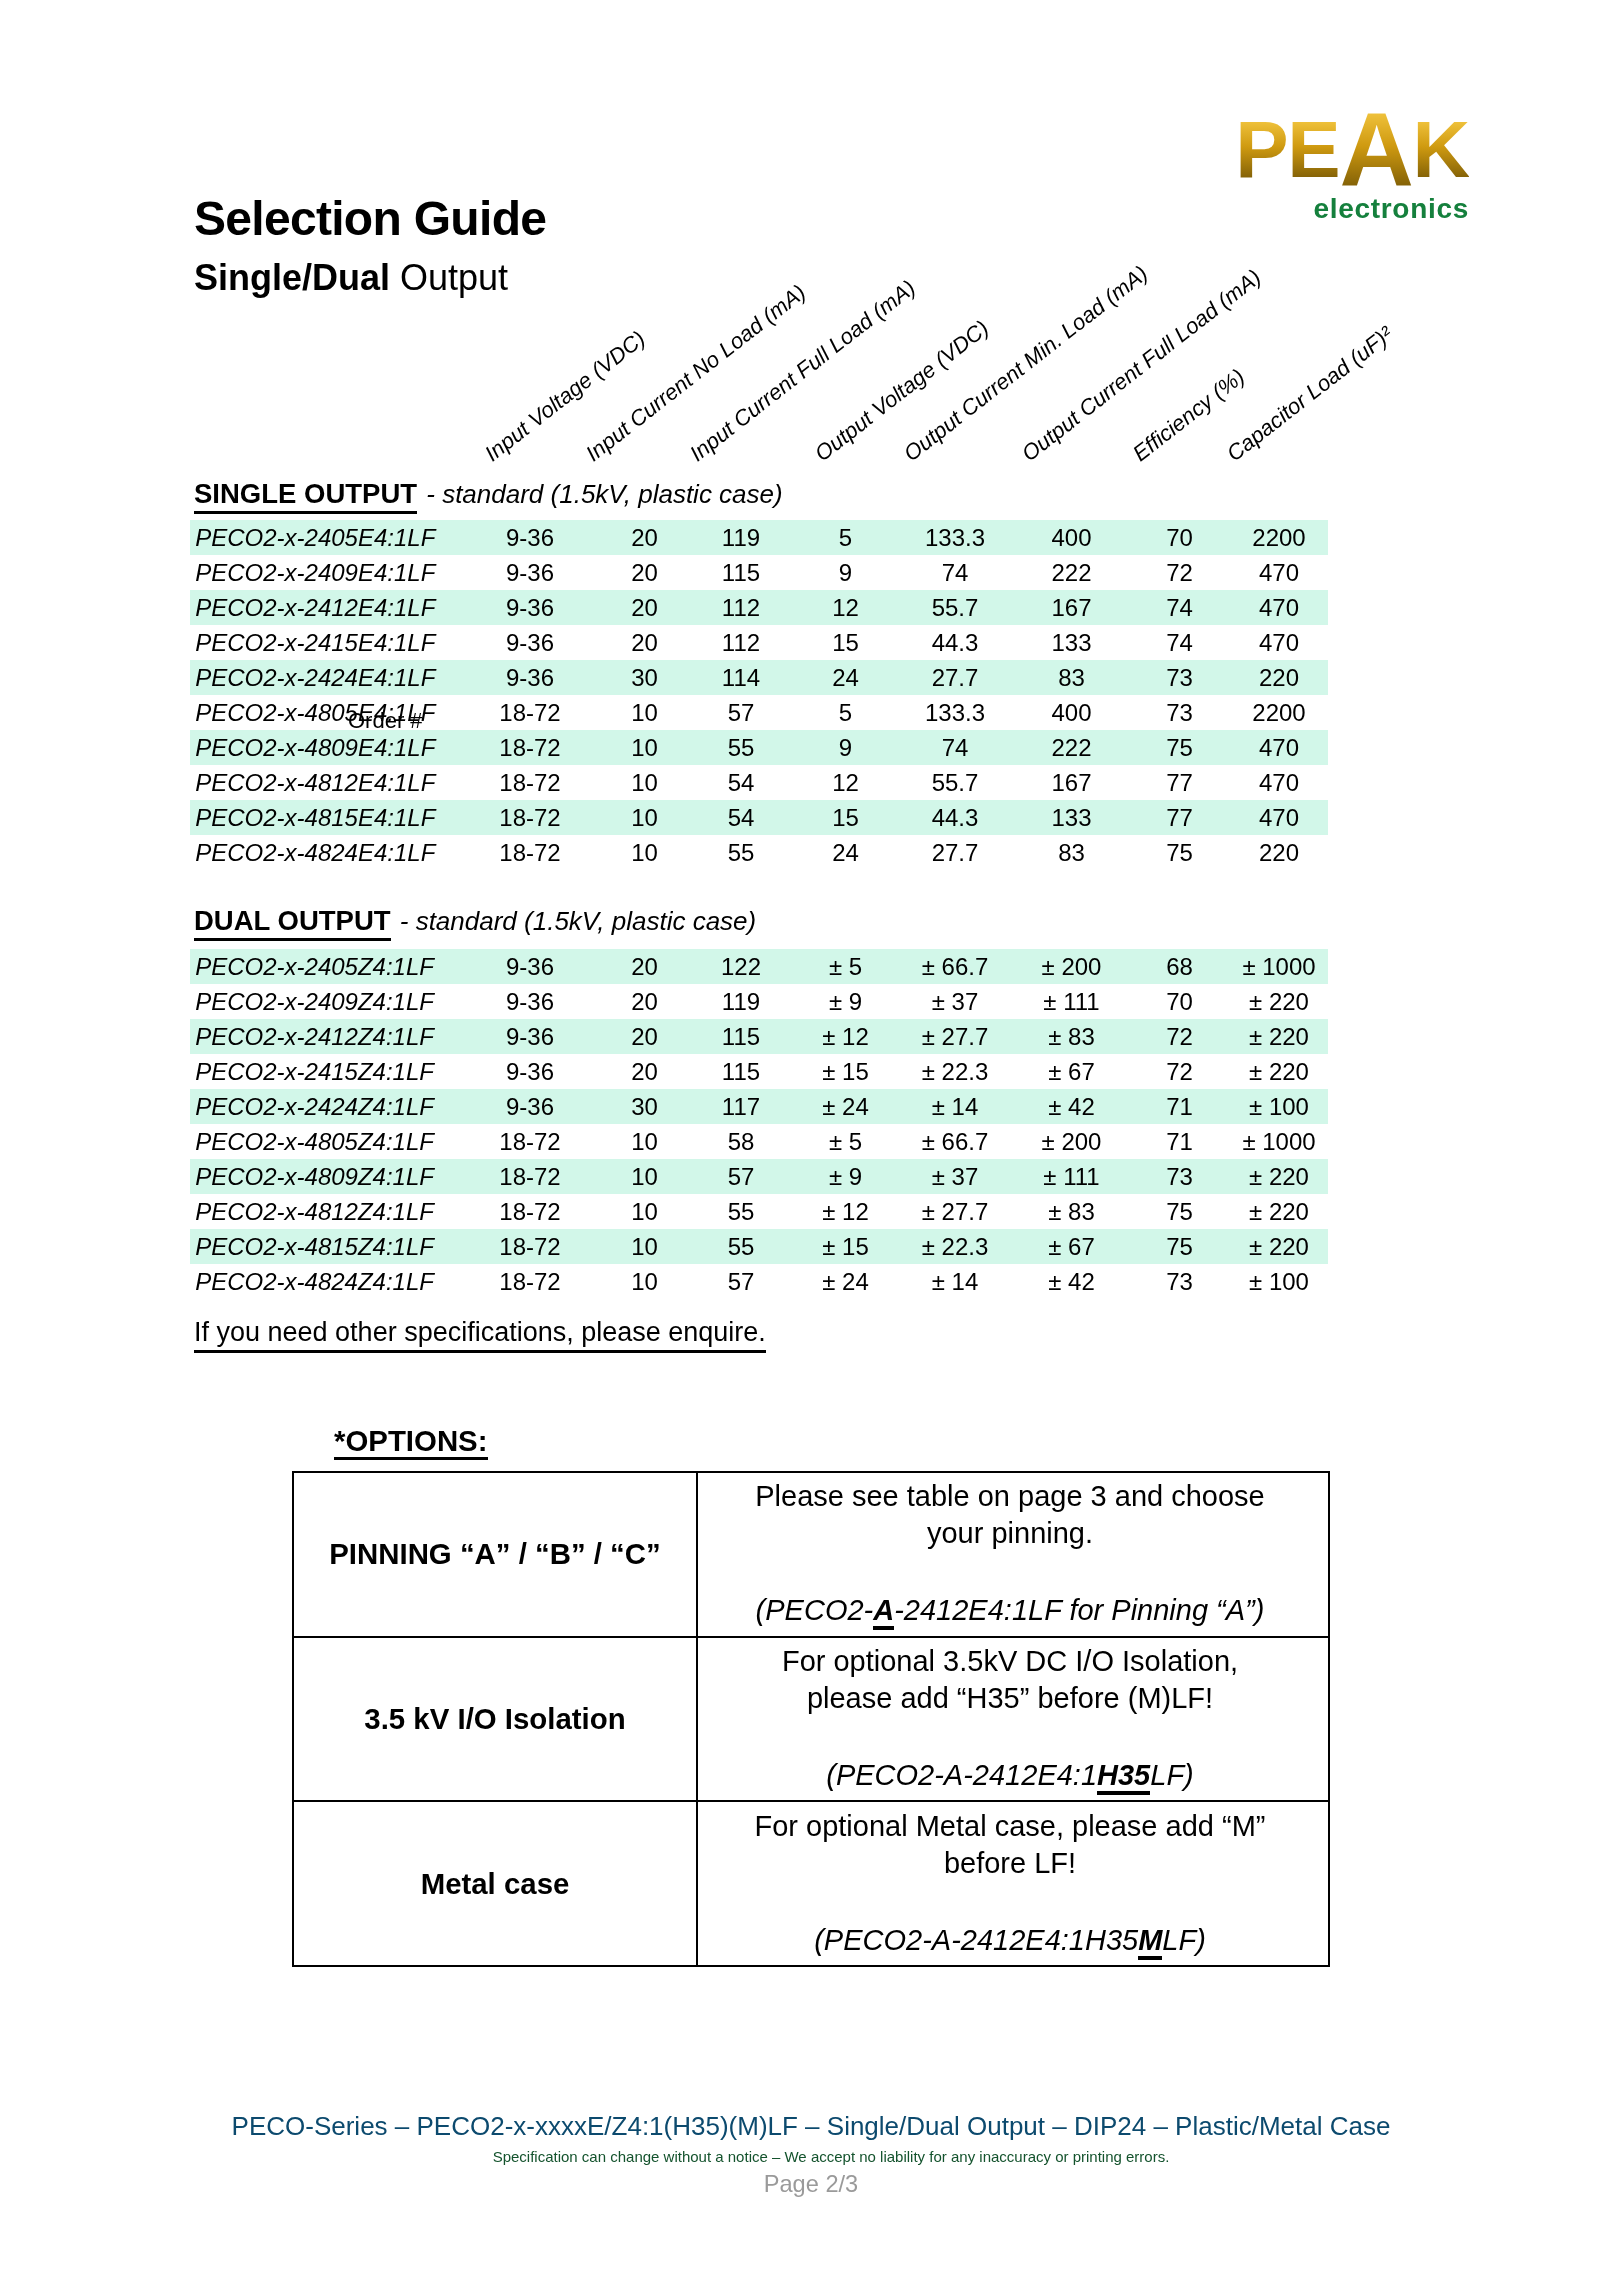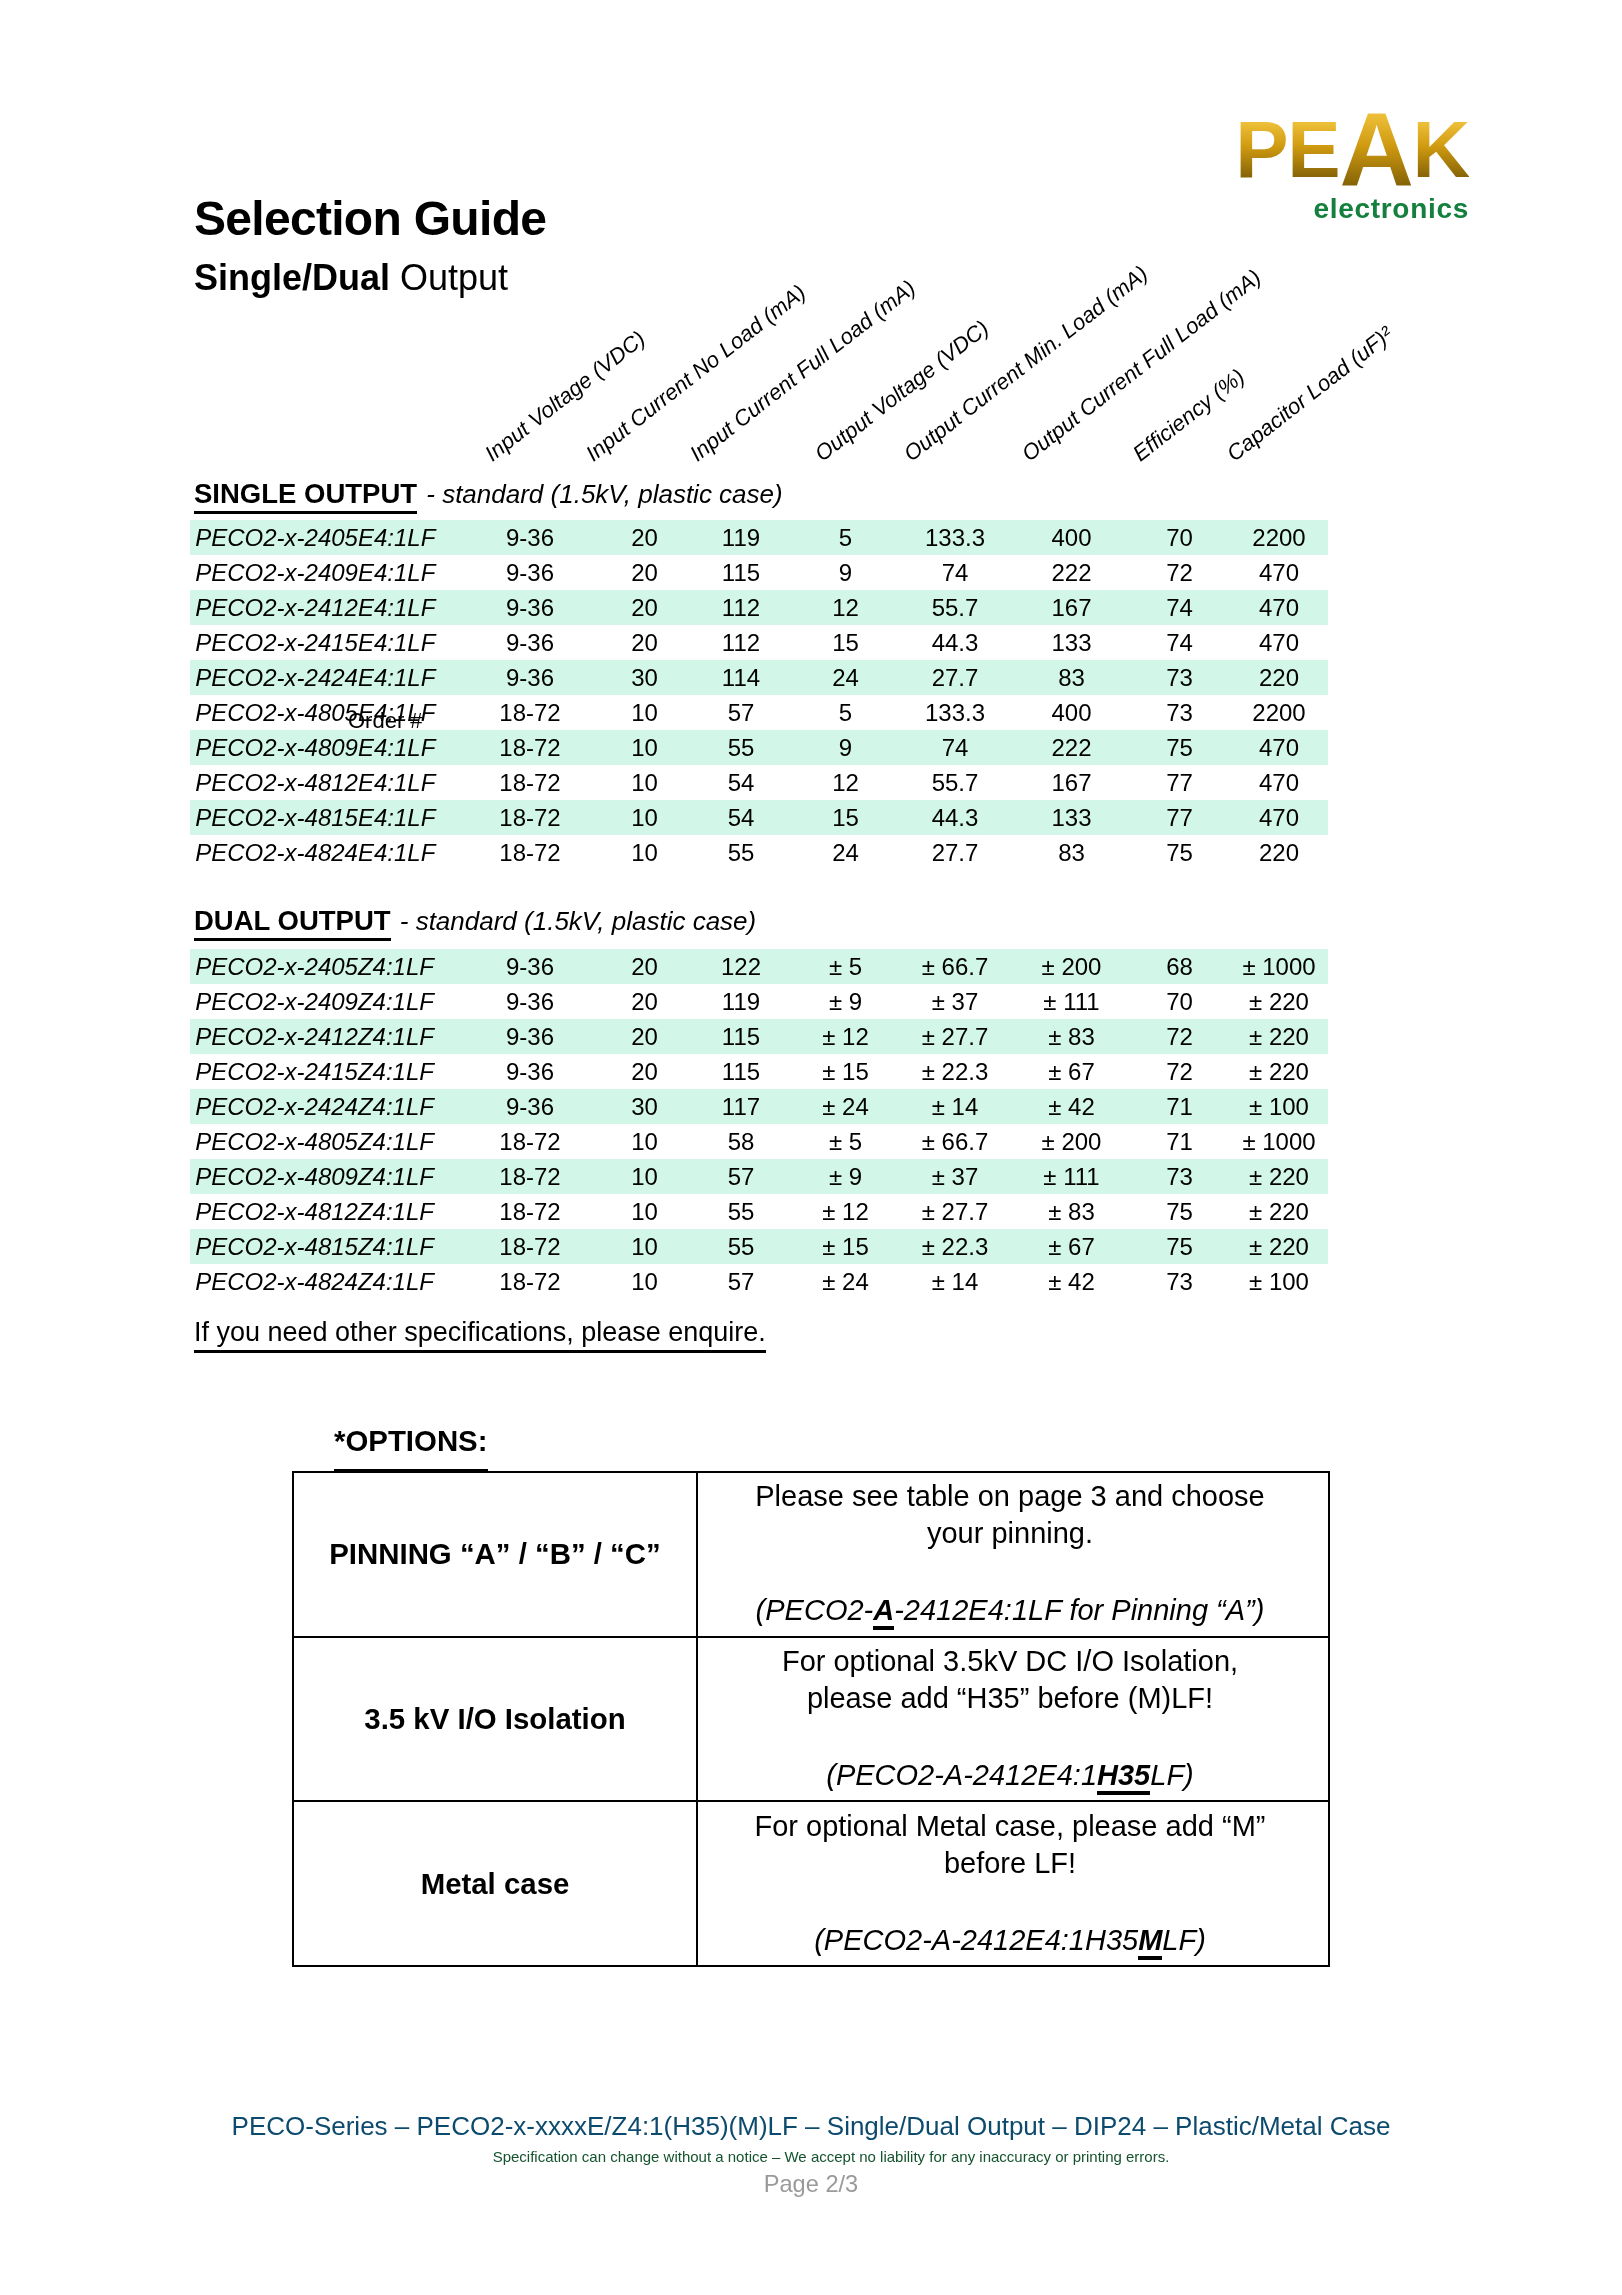--- a/index.html
+++ b/index.html
@@ -45,21 +45,21 @@
   .data-row:nth-child(odd){background:#d2f7e9;}
   .cell{text-align:center;white-space:nowrap;}
   .cell:first-child{text-align:left;padding-left:5.2px;font-style:italic;}
 
   
   .note{position:absolute;left:194px;top:1317px;font-size:27px;}
   .note span{border-bottom:3.3px solid #000;padding-bottom:2.6px;}
 
   
   .opt-head{position:absolute;left:334px;top:1424px;font-size:29.4px;font-weight:bold;}
-  .opt-head span{border-bottom:3.9px solid #000;padding-bottom:12px;}
+  .opt-head span{border-bottom:3.9px solid #000;padding-bottom:0;}
   .opt-table{position:absolute;left:292px;top:1471px;width:1034px;border:2.6px solid #000;}
   .opt-row{display:grid;grid-template-columns:404px 624px;border-top:2.6px solid #000;}
   .opt-row:first-child{border-top:none;}
   .opt-label{display:flex;align-items:center;justify-content:center;font-weight:bold;font-size:29.4px;
              border-right:2.6px solid #000;padding:5.2px;text-align:center;}
   .opt-content{padding:5.2px 3.9px 6.5px 3.9px;text-align:center;font-size:29px;line-height:37px;}
   .opt-example{font-style:italic;margin-top:40px;}
   .opt-ex-bold{font-weight:bold;border-bottom:4.6px solid #000;}
 
   

